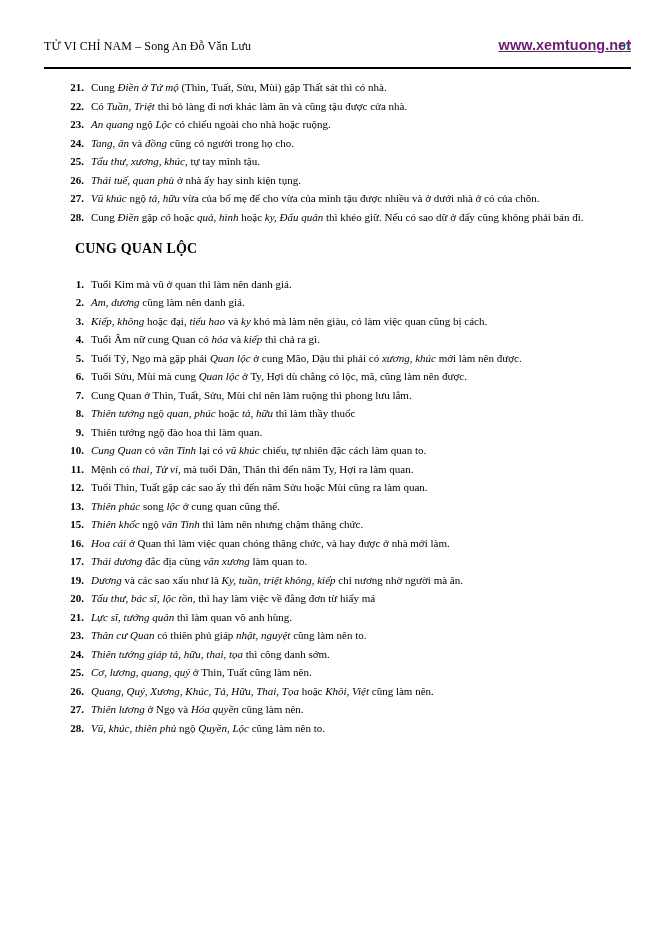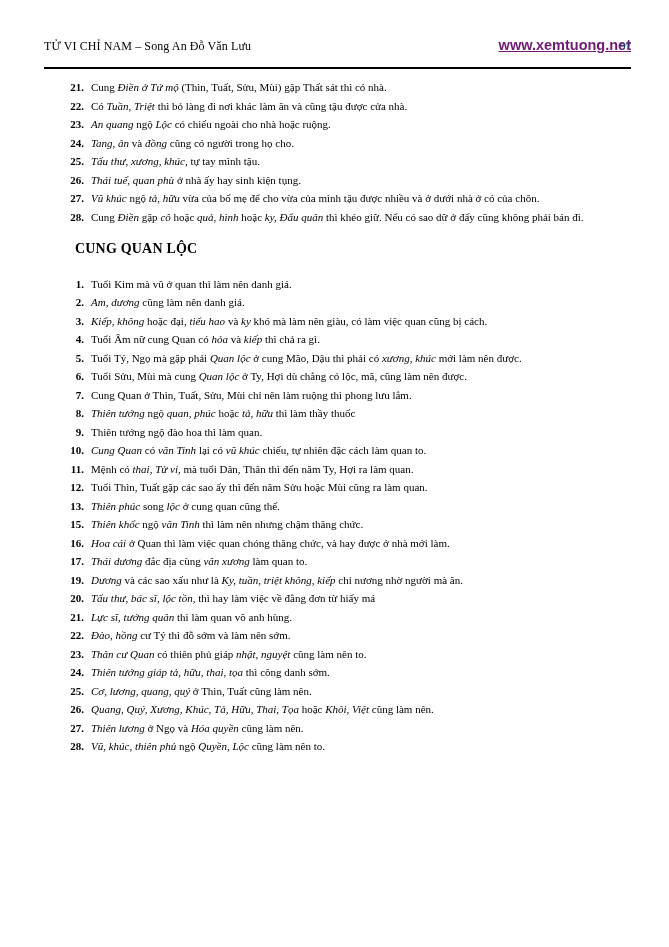--- a/index.html
+++ b/index.html
@@ -109,21 +109,20 @@
         <p class="item"><span class="num">10.</span><span style="font-style: italic;">Cung Quan</span><span> có </span><span style="font-style: italic;">văn Tinh</span><span> lại có </span><span style="font-style: italic;">vũ khúc</span><span> chiếu, tự nhiên đặc cách làm quan to.</span></p>
         <p class="item"><span class="num">11.</span><span>Mệnh có </span><span style="font-style: italic;">thai, Tử vi,</span><span> mà tuổi Dân, Thân thì đến năm Ty, Hợi ra làm quan.</span></p>
         <p class="item"><span class="num">12.</span><span>Tuổi Thìn, Tuất gặp các sao ấy thì đến năm Sửu hoặc Mùi cũng ra làm quan.</span></p>
         <p class="item"><span class="num">13.</span><span style="font-style: italic;">Thiên phúc</span><span> song </span><span style="font-style: italic;">lộc</span><span> ở cung quan cũng thế.</span></p>
         <p class="item"><span class="num">15.</span><span style="font-style: italic;">Thiên khốc</span><span> ngộ </span><span style="font-style: italic;">văn Tinh</span><span> thì làm nên nhưng chậm thăng chức.</span></p>
         <p class="item"><span class="num">16.</span><span style="font-style: italic;">Hoa cái</span><span> ở Quan thì làm việc quan chóng thăng chức, và hay được ở nhà mới làm.</span></p>
         <p class="item"><span class="num">17.</span><span style="font-style: italic;">Thái dương</span><span> đắc địa cùng </span><span style="font-style: italic;">văn xương</span><span> làm quan to.</span></p>
         <p class="item"><span class="num">19.</span><span style="font-style: italic;">Dương</span><span> và các sao xấu như là </span><span style="font-style: italic;">Ky, tuần, triệt không, kiếp</span><span> chỉ nương nhờ người mà ăn.</span></p>
         <p class="item"><span class="num">20.</span><span style="font-style: italic;">Tấu thư, bác sĩ, lộc tồn,</span><span> thì hay làm việc về đằng đơn từ hiấy má</span></p>
         <p class="item"><span class="num">21.</span><span style="font-style: italic;">Lực sĩ, tướng quân</span><span> thì làm quan võ anh hùng.</span></p>
-        <p class="item"><span class="num">22.</span><span style="font-style: italic;">Đào, hồng</span><span> cư Tý thì đỗ sớm và làm nên sớm.</span></p>
         <p class="item"><span class="num">23.</span><span style="font-style: italic;">Thân cư Quan</span><span> có thiên phủ giáp </span><span style="font-style: italic;">nhật, nguyệt</span><span> cũng làm nên to.</span></p>
         <p class="item"><span class="num">24.</span><span style="font-style: italic;">Thiên tướng giáp tả, hữu, thai, tọa</span><span> thì công danh sớm.</span></p>
         <p class="item"><span class="num">25.</span><span style="font-style: italic;">Cơ, lương, quang, quý</span><span> ở Thin, Tuất cũng làm nên.</span></p>
         <p class="item"><span class="num">26.</span><span style="font-style: italic;">Quang, Quý, Xương, Khúc, Tả, Hữu, Thai, Tọa</span><span> hoặc </span><span style="font-style: italic;">Khôi, Việt</span><span> cũng làm nên.</span></p>
         <p class="item"><span class="num">27.</span><span style="font-style: italic;">Thiên lương</span><span> ở Ngọ và </span><span style="font-style: italic;">Hóa quyền</span><span> cũng làm nên.</span></p>
         <p class="item"><span class="num">28.</span><span style="font-style: italic;">Vũ, khúc, thiên phủ</span><span> ngộ </span><span style="font-style: italic;">Quyền, Lộc</span><span> cũng làm nên to.</span></p>
       </div>
   </div>
 </div>
 

